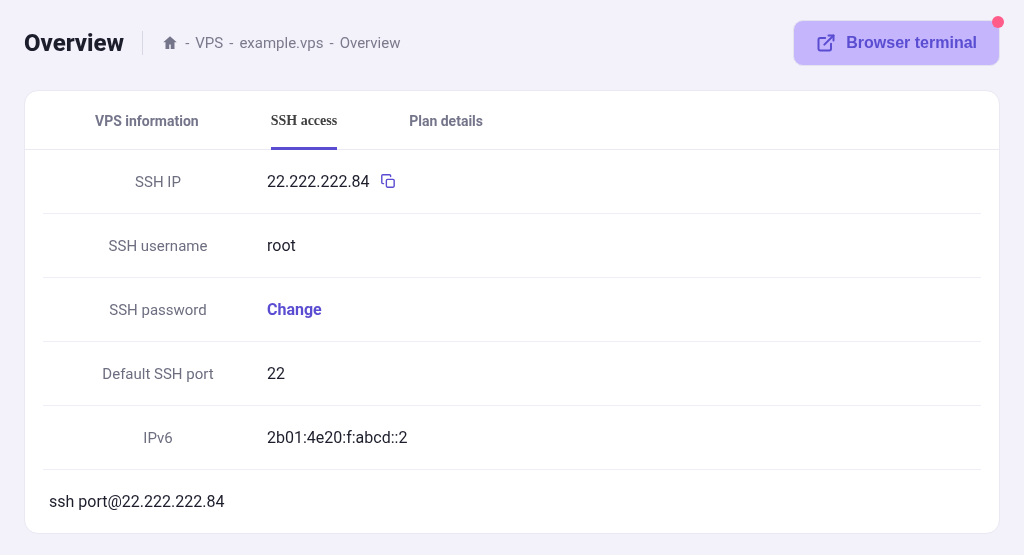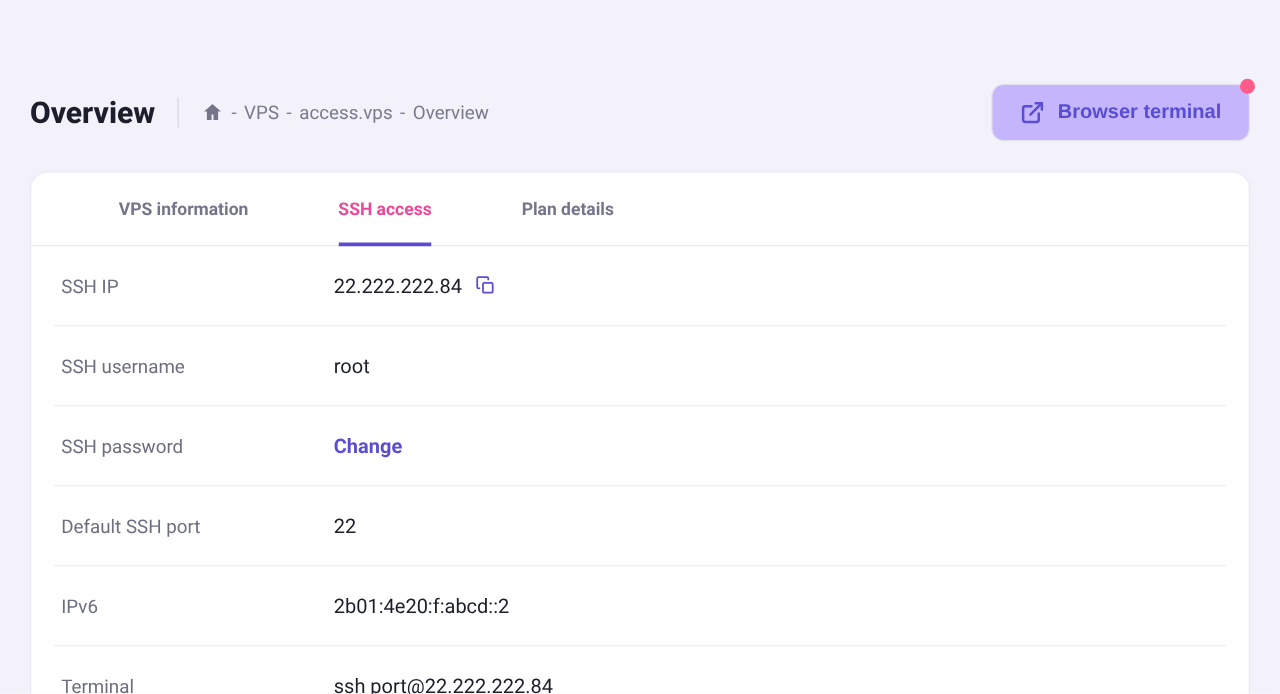--- a/index.html
+++ b/index.html
@@ -12,21 +12,20 @@
       background: #f3f2fb;
       width: 1024px;
       height: 555px;
       overflow: hidden;
     }
     .header {
       display: flex;
       align-items: center;
       justify-content: space-between;
       padding: 20px 24px 16px 24px;
-      margin-top: 47px;
     }
     .header-left {
       display: flex;
       align-items: center;
       gap: 18px;
     }
     .page-title {
       font-size: 24px;
       font-weight: 800;
       color: #1d1e2c;
@@ -89,31 +88,33 @@
       padding: 22px 0 18px 0;
       font-size: 14px;
       font-weight: 700;
       color: #74758a;
       cursor: pointer;
       border-bottom: 3px solid transparent;
       margin-bottom: -1px;
       margin-left: 34px;
     }
     .tab.active {
-      color: #ec4899;
+      color: #404040;
       border-bottom-color: #5a4dd1;
+      font-family: Liberation Serif, serif;
     }
     .rows {
       padding: 0 18px;
     }
     .row {
       display: flex;
       align-items: center;
       padding: 22px 6px;
       border-bottom: 1px solid #efeef6;
+      text-align: center;
     }
     .row:last-child {
       border-bottom: none;
     }
     .row-label {
       width: 218px;
       font-size: 15px;
       color: #6d6e80;
     }
     .row-value {
@@ -146,21 +147,21 @@
     <div class="divider-vertical"></div>
     <div class="breadcrumb">
       <span class="home-icon">
         <svg width="18" height="18" viewBox="0 0 24 24" fill="#74758a">
             <path d="M12 3l9 8h-3v9h-5v-6h-2v6H6v-9H3l9-8z"></path>
           </svg>
       </span>
       <span> - </span>
       <span>VPS</span>
       <span> - </span>
-      <span>access.vps</span>
+      <span>example.vps</span>
       <span> - </span>
       <span>Overview</span>
     </div>
   </div>
   <button class="browser-terminal-btn">
     <span>
       <svg width="20" height="20" viewBox="0 0 24 24" fill="none" stroke="#5a4dd1" stroke-width="2.4" stroke-linecap="round" stroke-linejoin="round">
         <path d="M18 13v6a2 2 0 0 1-2 2H5a2 2 0 0 1-2-2V8a2 2 0 0 1 2-2h6"></path>
         <polyline points="15 3 21 3 21 9"></polyline>
         <line x1="10" y1="14" x2="21" y2="3"></line>
@@ -207,18 +208,17 @@
       <div class="row-label">Default SSH port</div>
       <div class="row-value">22</div>
     </div>
 
     <div class="row">
       <div class="row-label">IPv6</div>
       <div class="row-value">2b01:4e20:f:abcd::2</div>
     </div>
 
     <div class="row">
-      <div class="row-label">Terminal</div>
       <div class="row-value">ssh port@22.222.222.84</div>
     </div>
 
   </div>
 </div>
 
 </body></html>

